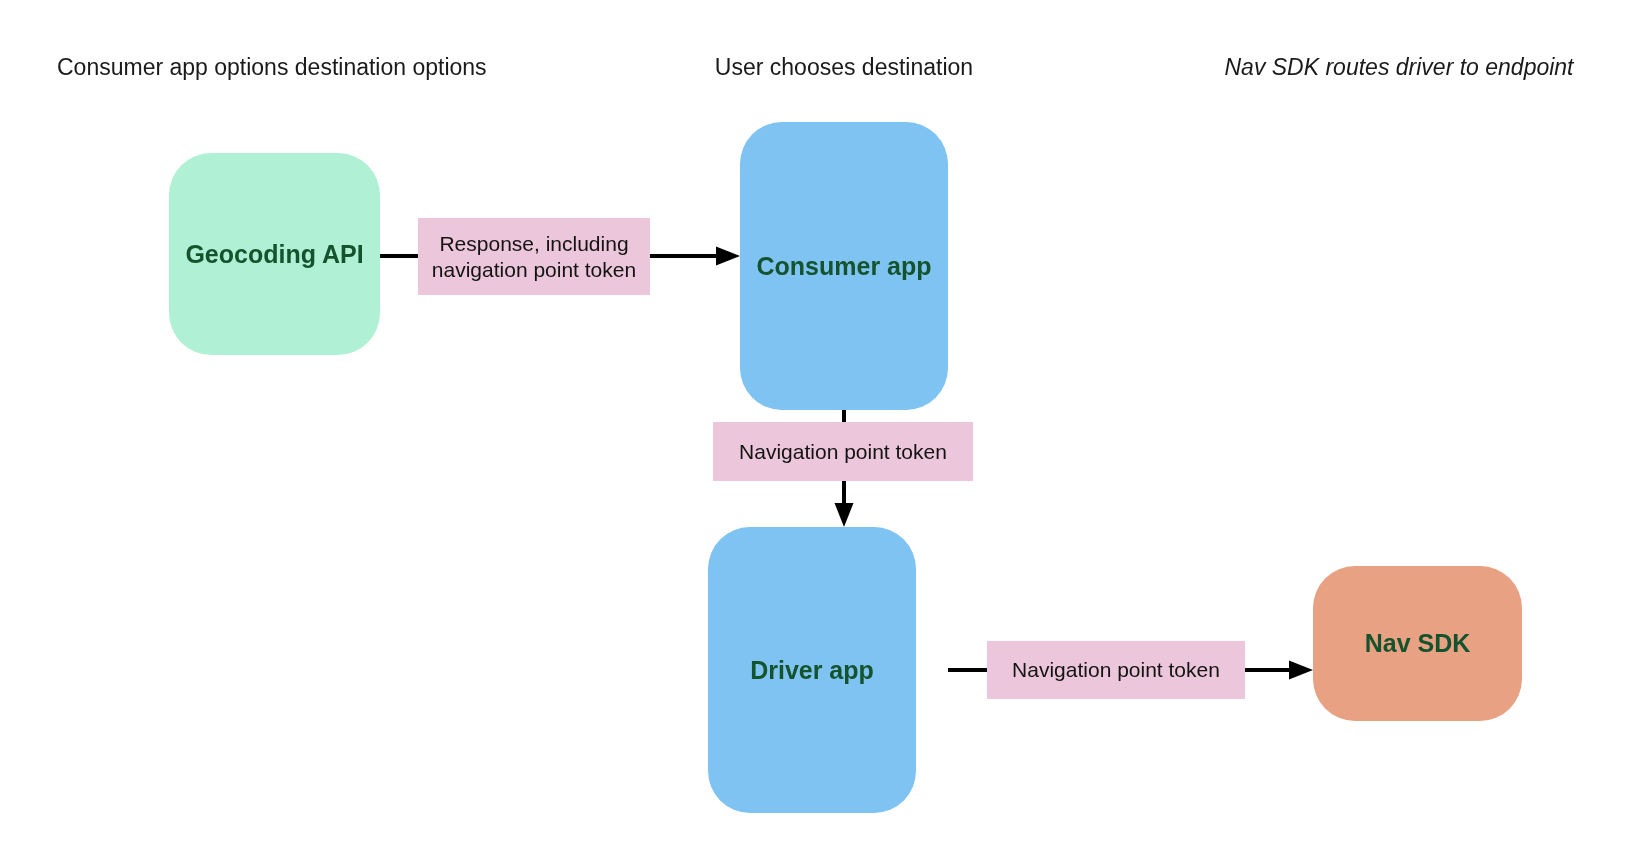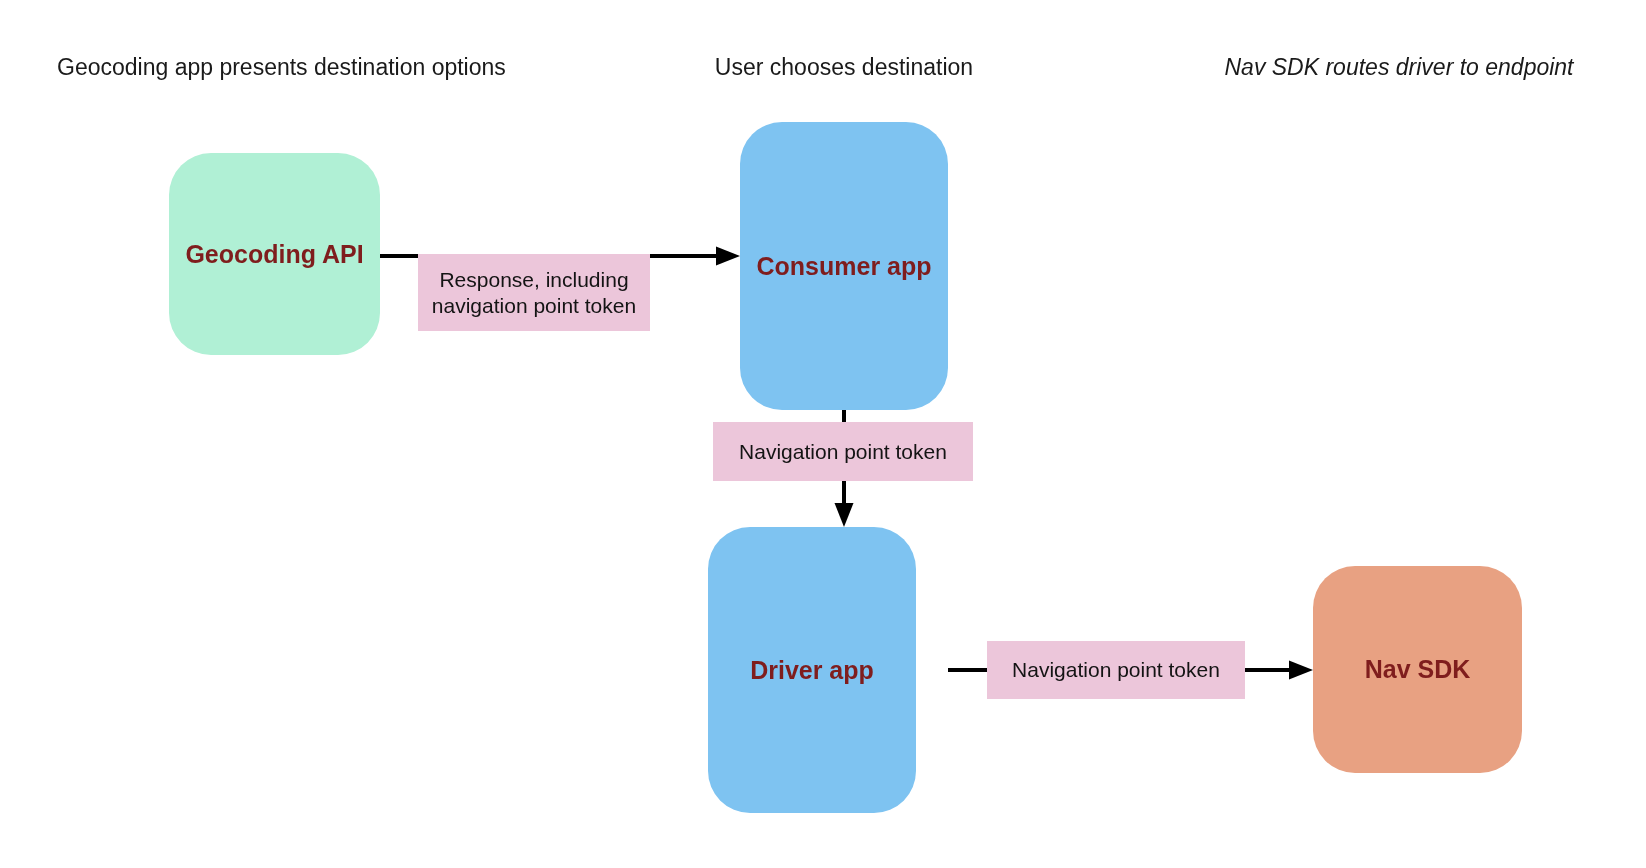--- a/index.html
+++ b/index.html
@@ -26,21 +26,21 @@
   }
   .col-title.centered { transform: translateX(-50%); text-align: center; }
   .node {
     position: absolute;
     border-radius: 42px;
     display: flex;
     align-items: center;
     justify-content: center;
     font-weight: bold;
     font-size: 25px;
-    color: #7f1d1d;
+    color: #14532d;
     z-index: 2;
     text-align: center;
   }
   .edge-label {
     position: absolute;
     display: flex;
     align-items: center;
     justify-content: center;
     text-align: center;
     font-size: 21px;
@@ -55,21 +55,21 @@
     left: 0;
     top: 0;
     z-index: 1;
   }
 </style>
 </head>
 <body>
 
 <div class="canvas">
 
-  <div class="col-title" style="left:57px;">Geocoding app presents destination options</div>
+  <div class="col-title" style="left:57px;">Consumer app options destination options</div>
   <div class="col-title centered" style="left:844px;">User chooses destination</div>
   <div class="col-title centered" style="left:1399px;font-style:italic;">Nav SDK routes driver to endpoint</div>
 
   <svg class="arrows" width="1646" height="868" viewBox="0 0 1646 868">
     <g>
       <line x1="380" y1="256" x2="719" y2="256" stroke="#000000" stroke-width="4"></line>
       <polygon points="740,256 716,246.5 716,265.5" fill="#000000"></polygon>
     </g>
     <g>
       <line x1="844" y1="400" x2="844" y2="507" stroke="#000000" stroke-width="4"></line>
@@ -86,25 +86,25 @@
   </div>
 
   <div class="node" style="left: 740px; top: 112px; width: 208px; height: 288px; background-color: rgb(126, 195, 241); margin-top: 10px;">
     <span>Consumer app</span>
   </div>
 
   <div class="node" style="left: 708px; top: 527px; width: 208px; height: 286px; background-color: rgb(126, 195, 241);">
     <span>Driver app</span>
   </div>
 
-  <div class="node" style="left: 1313px; top: 566px; width: 209px; height: 207px; background-color: rgb(232, 161, 130);">
+  <div class="node" style="left: 1313px; top: 566px; width: 209px; height: 155px; background-color: rgb(232, 161, 130);">
     <span>Nav SDK</span>
   </div>
 
-  <div class="edge-label" style="left: 418px; top: 218px; width: 232px; height: 77px; background-color: rgb(236, 198, 218); margin-top: 36px;">
+  <div class="edge-label" style="left: 418px; top: 218px; width: 232px; height: 77px; background-color: rgb(236, 198, 218);">
     <span>Response, including navigation point token</span>
   </div>
 
   <div class="edge-label" style="left: 713px; top: 422px; width: 260px; height: 59px; background-color: rgb(236, 198, 218);">
     <span>Navigation point token</span>
   </div>
 
   <div class="edge-label" style="left: 987px; top: 641px; width: 258px; height: 58px; background-color: rgb(236, 198, 218);">
     <span>Navigation point token</span>
   </div>

